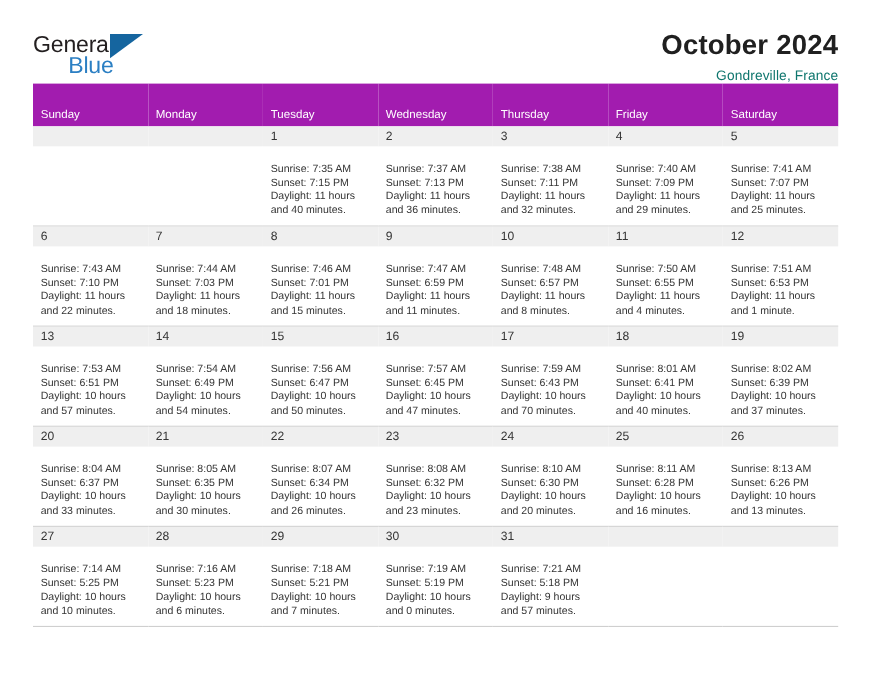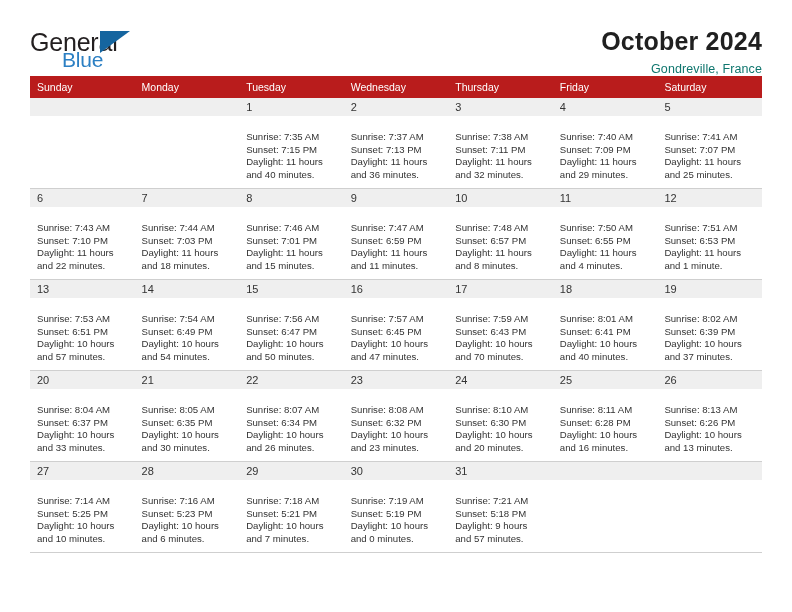--- a/index.html
+++ b/index.html
@@ -32,21 +32,21 @@
   .logo {
     position: relative;
     width: 120px;
     height: 48px;
     line-height: 1;
   }
   .logo-general {
     position: absolute;
     left: 0;
     top: 2px;
-    font-size: 25px;
+    font-size: 21px;
     color: #231f20;
     letter-spacing: -0.2px;
   }
   .logo-blue {
     position: absolute;
     left: 32px;
     top: 21px;
     font-size: 21px;
     color: #2b7fc3;
     letter-spacing: -0.2px;
@@ -83,26 +83,26 @@
 
   
   .calendar {
     margin: 0 30px;
     width: 732px;
     border-collapse: collapse;
     table-layout: fixed;
   }
 
   .calendar th {
-    background: #b91c1c;
+    background: #a21caf;
     color: #ffffff;
     font-size: 10.5px;
     font-weight: normal;
     text-align: left;
-    padding: 5px 0 5px 7px;
+    padding: 22px 0 5px 7px;
     height: 20px;
     border: none;
   }
 
   .calendar td {
     vertical-align: top;
     padding: 0;
     border: none;
     border-bottom: 1px solid #cfcfcf;
     height: 90px;

